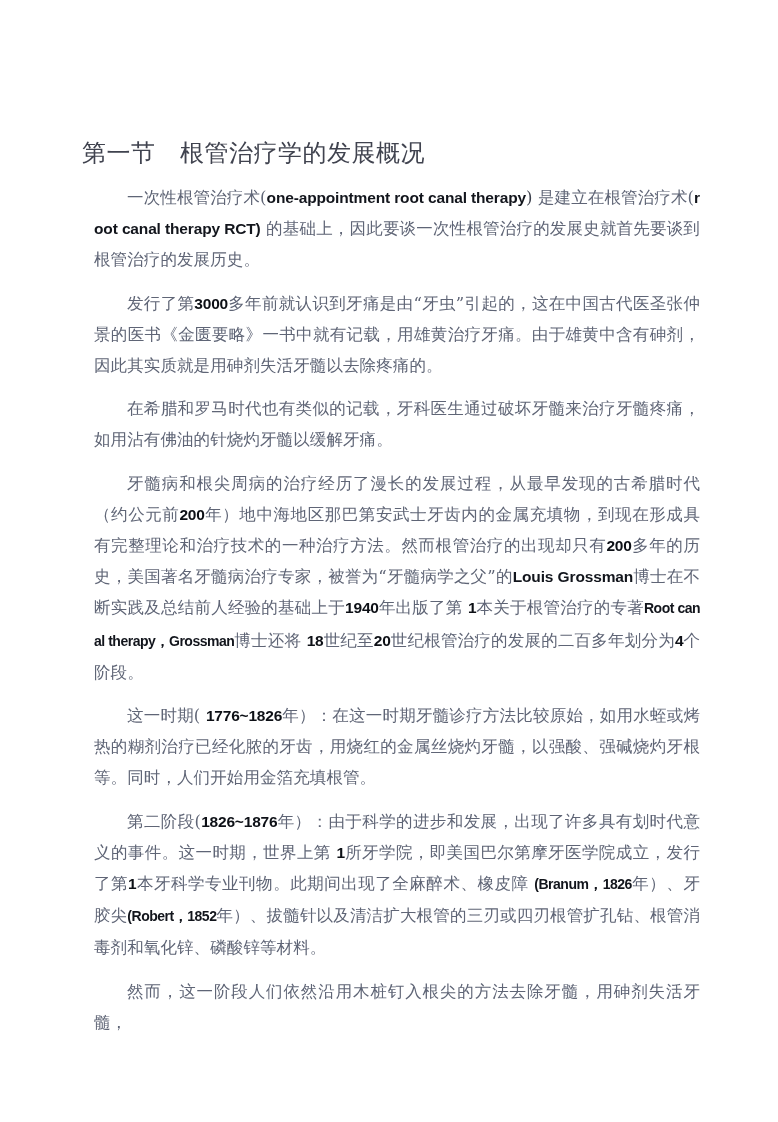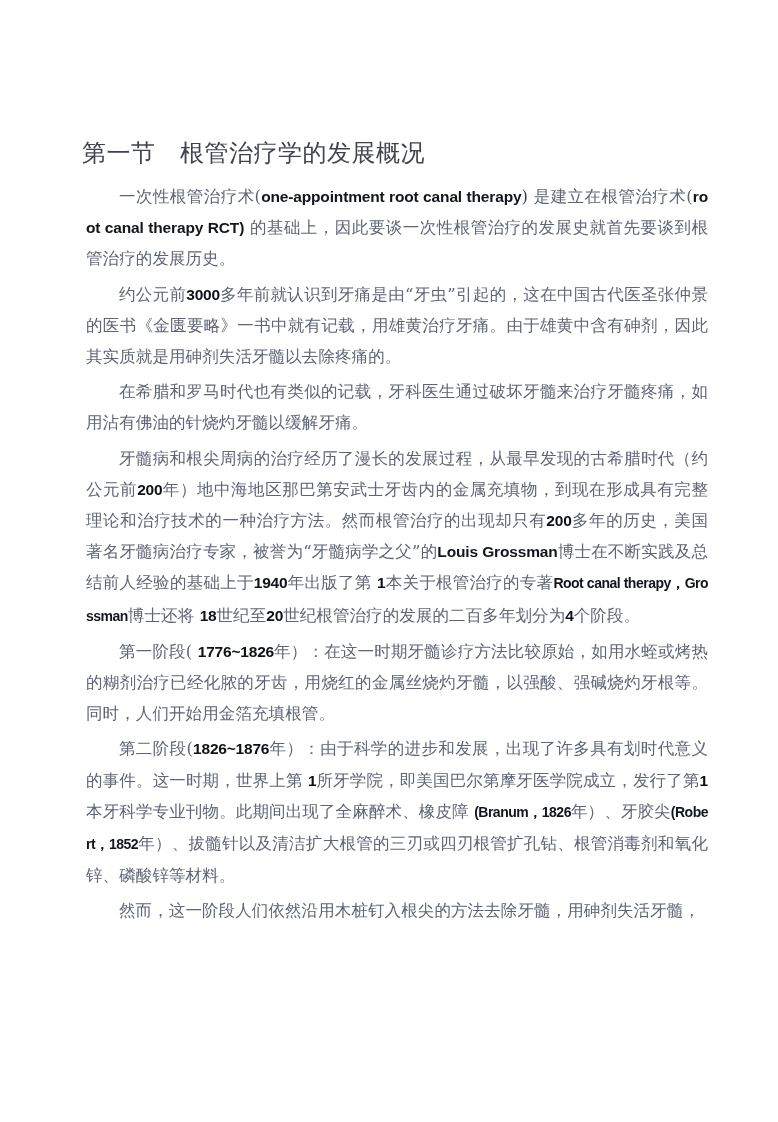--- a/index.html
+++ b/index.html
@@ -55,21 +55,21 @@
     font-weight: 400;
     white-space: pre;
   }
 
   
   .body-block {
     margin-top: 11px;
   }
 
   p.para {
-    margin: 4px;
+    margin: 12px;
     padding: 0;
     font-size: 16.5px;
     line-height: 31.2px;
     color: #5f6576;
     text-align: justify;
     text-justify: inter-ideograph;
     text-indent: 2em;
     letter-spacing: 0.1px;
     word-break: break-all;
   }
@@ -107,27 +107,27 @@
   <div class="content">
 
     <h1 class="doc-title">第一节　根管治疗学的发展概况</h1>
 
 
     <div class="body-block">
 
       <p class="para"><span>一次性根管治疗术(</span><span class="lat">one-appointment root canal therapy</span><span class="punct-dark">)</span> <span>是建立在根管治疗术(</span><span class="lat">root canal therapy RCT)</span> <span>的基础上，因此要谈一次性根管治疗的发展史就首先要谈到根管治疗的发展历史。</span></p>
 
 
-      <p class="para"><span>约公元前</span><span class="num">3000</span><span>多年前就认识到牙痛是由“牙虫”引起的，这在中国古代医圣张仲景的医书《金匮要略》一书中就有记载，用雄黄治疗牙痛。由于雄黄中含有砷剂，因此其实质就是用砷剂失活牙髓以去除疼痛的。</span></p>
+      <p class="para"><span>发行了第</span><span class="num">3000</span><span>多年前就认识到牙痛是由“牙虫”引起的，这在中国古代医圣张仲景的医书《金匮要略》一书中就有记载，用雄黄治疗牙痛。由于雄黄中含有砷剂，因此其实质就是用砷剂失活牙髓以去除疼痛的。</span></p>
 
       <p class="para"><span>在希腊和罗马时代也有类似的记载，牙科医生通过破坏牙髓来治疗牙髓疼痛，如用沾有佛油的针烧灼牙髓以缓解牙痛。</span></p>
 
       <p class="para"><span>牙髓病和根尖周病的治疗经历了漫长的发展过程，从最早发现的古希腊时代（约公元前</span><span class="num">200</span><span>年）地中海地区那巴第安武士牙齿内的金属充填物，到现在形成具有完整理论和治疗技术的一种治疗方法。然而根管治疗的出现却只有</span><span class="num">200</span><span>多年的历史，美国著名牙髓病治疗专家，被誉为“牙髓病学之父”的</span><span class="lat">Louis Grossman</span><span>博士在不断实践及总结前人经验的基础上于</span><span class="num">1940</span><span>年出版了第</span> <span class="num">1</span><span>本关于根管治疗的专著</span><span class="lat-narrow">Root canal therapy</span><span class="lat-narrow">，</span><span class="lat-narrow">Grossman</span><span>博士还将</span> <span class="num">18</span><span>世纪至</span><span class="num">20</span><span>世纪根管治疗的发展的二百多年划分为</span><span class="num">4</span><span>个阶段。</span></p>
 
-      <p class="para"><span>第一阶段(</span> <span class="num">1776~1826</span><span>年）：在这一时期牙髓诊疗方法比较原始，如用水蛭或烤热的糊剂治疗已经化脓的牙齿，用烧红的金属丝烧灼牙髓，以强酸、强碱烧灼牙根等。同时，人们开始用金箔充填根管。</span></p>
+      <p class="para"><span>这一时期(</span> <span class="num">1776~1826</span><span>年）：在这一时期牙髓诊疗方法比较原始，如用水蛭或烤热的糊剂治疗已经化脓的牙齿，用烧红的金属丝烧灼牙髓，以强酸、强碱烧灼牙根等。同时，人们开始用金箔充填根管。</span></p>
 
       <p class="para"><span>第二阶段(</span><span class="num">1826~1876</span><span>年）：由于科学的进步和发展，出现了许多具有划时代意义的事件。这一时期，世界上第</span> <span class="num">1</span><span>所牙学院，即美国巴尔第摩牙医学院成立，发行了第</span><span class="num">1</span><span>本牙科学专业刊物。此期间出现了全麻醉术、橡皮障</span> <span class="lat-narrow">(Branum，1826</span><span>年）、牙胶尖</span><span class="lat-narrow">(Robert，1852</span><span>年）、拔髓针以及清洁扩大根管的三刃或四刃根管扩孔钻、根管消毒剂和氧化锌、磷酸锌等材料。</span></p>
 
       <p class="para"><span>然而，这一阶段人们依然沿用木桩钉入根尖的方法去除牙髓，用砷剂失活牙髓，</span></p>
 
     </div>
   </div>
 </div>
 
 </body></html>

